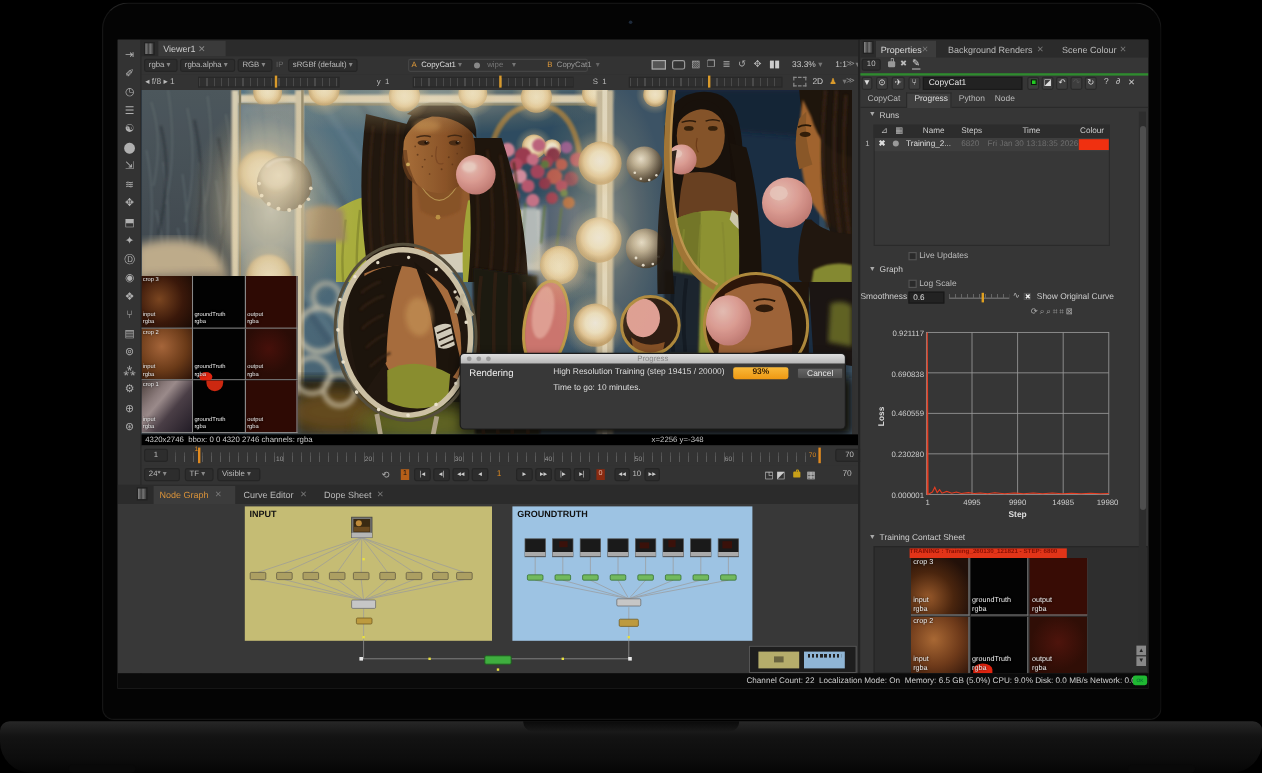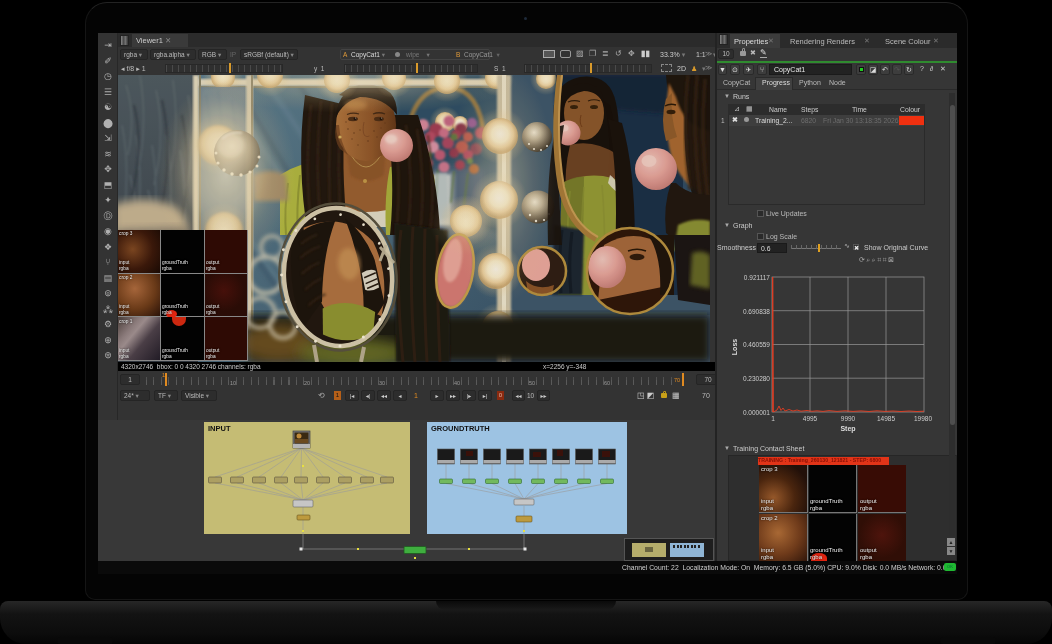--- a/index.html
+++ b/index.html
@@ -543,20 +543,30 @@
       <span class="tbtn abs" style="left:394px;width:13px;">◂◂</span>
       <span class="abs" style="left:409px;top:2px;color:#bbb;font-size:6.5px;line-height:11px;">10</span>
       <span class="tbtn abs" style="left:419px;width:13px;">▸▸</span>
       <span class="abs" style="left:519px;top:2px;color:#ccc;font-size:8px;line-height:11px;">◳ ◩</span>
       <span class="abs" style="left:543px;top:5px;width:6px;height:5px;background:#c8a018;border-radius:1px;"></span>
       <span class="abs" style="left:544.5px;top:2.5px;width:3px;height:3px;border:1px solid #c8a018;border-bottom:0;border-radius:2px 2px 0 0;"></span>
       <span class="abs" style="left:554px;top:2px;color:#ccc;font-size:8px;line-height:11px;">▦</span>
       <span class="abs" style="left:584px;top:2px;color:#bbb;font-size:7px;line-height:11px;">70</span>
       <span class="chev" style="left:608px;top:4px;">≫</span>
     </div>
+    <div class="abs" id="tl3">
+      <span class="abs pgicon" style="left:16px;top:2px;"></span>
+      <div class="abs" style="left:30px;top:1px;width:68px;height:15px;background:#3c3c3c;"></div>
+      <span class="abs" style="left:35px;top:4px;color:#d8923a;font-size:7.5px;">Node Graph</span>
+        <span class="abs" style="left:81px;top:4px;color:#777;font-size:7px;">✕</span>
+      <span class="abs" style="left:105px;top:4px;color:#bbb;font-size:7.5px;">Curve Editor</span>
+        <span class="abs" style="left:152px;top:4px;color:#777;font-size:7px;">✕</span>
+      <span class="abs" style="left:172px;top:4px;color:#bbb;font-size:7.5px;">Dope Sheet</span>
+        <span class="abs" style="left:216px;top:4px;color:#777;font-size:7px;">✕</span>
+    </div>
     <div class="abs" id="ng">
       <div class="abs" id="bd1">
           <span style="position:absolute;left:4px;top:2px;font-size:7.5px;font-weight:bold;color:#111;">INPUT</span>
         </div>
       <div class="abs" id="bd2">
           <span style="position:absolute;left:4px;top:2px;font-size:7.5px;font-weight:bold;color:#111;">GROUNDTRUTH</span>
         </div>
       <svg class="abs" style="left:0;top:0;" width="619" height="141" viewBox="0 0 619 141">
         <g stroke="#9a9a9a" stroke-width="0.6" fill="none">
           <path d="M203.5 28 L117 57 M203.5 28 L139 57 M203.5 28 L161 57 M203.5 28 L183 57 M203.5 28 L203 57 M203.5 28 L225 57 M203.5 28 L247 57 M203.5 28 L269 57 M203.5 28 L289 57"></path>
@@ -647,21 +657,21 @@
     <div class="abs" id="split"></div>
     <div class="abs chev" style="left:607px;top:17px;">≫</div>
     <div class="abs chev" style="left:607px;top:31px;">≫</div>
     <div class="abs" id="rp">
 
       <div class="abs" style="left:0;top:0;width:240px;height:15px;background:#2b2b2b;"></div>
       <span class="abs pgicon" style="left:2px;top:1px;"></span>
       <div class="abs" style="left:13px;top:1px;width:50px;height:14px;background:#3c3c3c;"></div>
       <span class="abs" style="left:17px;top:4px;font-size:7.5px;color:#ddd;">Properties</span>
         <span class="abs" style="left:51px;top:4px;font-size:7px;color:#777;">✕</span>
-      <span class="abs" style="left:73px;top:4px;font-size:7.5px;color:#bbb;">Rendering Renders</span>
+      <span class="abs" style="left:73px;top:4px;font-size:7.5px;color:#bbb;">Background Renders</span>
         <span class="abs" style="left:147px;top:4px;font-size:7px;color:#777;">✕</span>
       <span class="abs" style="left:168px;top:4px;font-size:7.5px;color:#bbb;">Scene Colour</span>
         <span class="abs" style="left:216px;top:4px;font-size:7px;color:#777;">✕</span>
 
       <span class="btn abs" style="left:1px;top:16px;width:16px;height:10px;text-align:center;line-height:8px;">10</span>
       <span class="abs" style="left:23px;top:18px;width:6px;height:5px;background:#999;border-radius:1px;"></span>
       <span class="abs" style="left:24.5px;top:15px;width:3px;height:3.5px;border:1px solid #999;border-bottom:0;border-radius:2.5px 2.5px 0 0;"></span>
       <span class="abs" style="left:33px;top:16px;font-size:7px;color:#bbb;">✖</span>
       <span class="abs" style="left:43px;top:15px;font-size:8px;color:#ddd;border-bottom:1px solid #aaa;">✎</span>
 
@@ -802,18 +812,31 @@
       <span class="csl" style="left:88px;top:30px;">output<br>rgba</span>
       <span class="csl" style="left:1px;top:45px;">crop 2</span>
       <span class="csl" style="left:1px;top:74px;">input<br>rgba</span>
       <span class="csl" style="left:44px;top:74px;">groundTruth<br>rgba</span>
       <span class="csl" style="left:88px;top:74px;">output<br>rgba</span>
       <span class="csl" style="left:1px;top:89px;">crop 1</span>
       <span class="csl" style="left:1px;top:118px;">input<br>rgba</span>
       <span class="csl" style="left:44px;top:118px;">groundTruth<br>rgba</span>
       <span class="csl" style="left:88px;top:118px;">output<br>rgba</span>
     </div>
+    <div class="abs" id="dlg">
+      <div class="abs" id="dlgtitle">
+        <span class="dot abs" style="left:5px;"></span>
+          <span class="dot abs" style="left:13px;"></span>
+          <span class="dot abs" style="left:21px;"></span>
+        <span class="abs" style="left:0;top:1px;width:320px;text-align:center;font-size:6.5px;color:#888;">Progress</span>
+      </div>
+      <span class="abs" style="left:7px;top:11px;font-size:8px;color:#eee;">Rendering</span>
+      <span class="abs" style="left:77px;top:12px;font-size:7px;color:#ddd;">High Resolution Training (step 19415 / 20000)</span>
+      <span class="abs" style="left:77px;top:25px;font-size:7px;color:#ddd;">Time to go: 10 minutes.</span>
+      <div class="abs" style="left:227px;top:11px;width:46px;height:10px;background:linear-gradient(180deg,#f8b93a,#ee9812);border-radius:2px;color:#3a2000;font-size:7px;font-weight:bold;text-align:center;line-height:10px;">93%</div>
+      <div class="abs" style="left:280px;top:11px;width:39px;height:10px;background:linear-gradient(180deg,#666,#4e4e4e);border:1px solid #3a3a3a;border-radius:2px;color:#e8e8e8;font-size:7px;text-align:center;line-height:9px;">Cancel</div>
+    </div>
   </div>
   <div class="abs" id="base"></div>
   <div class="abs" id="notch"></div>
   <div class="abs foot" style="left:57px;"></div>
   <div class="abs foot" style="left:940px;"></div>
 </div>
 
 </body></html>

